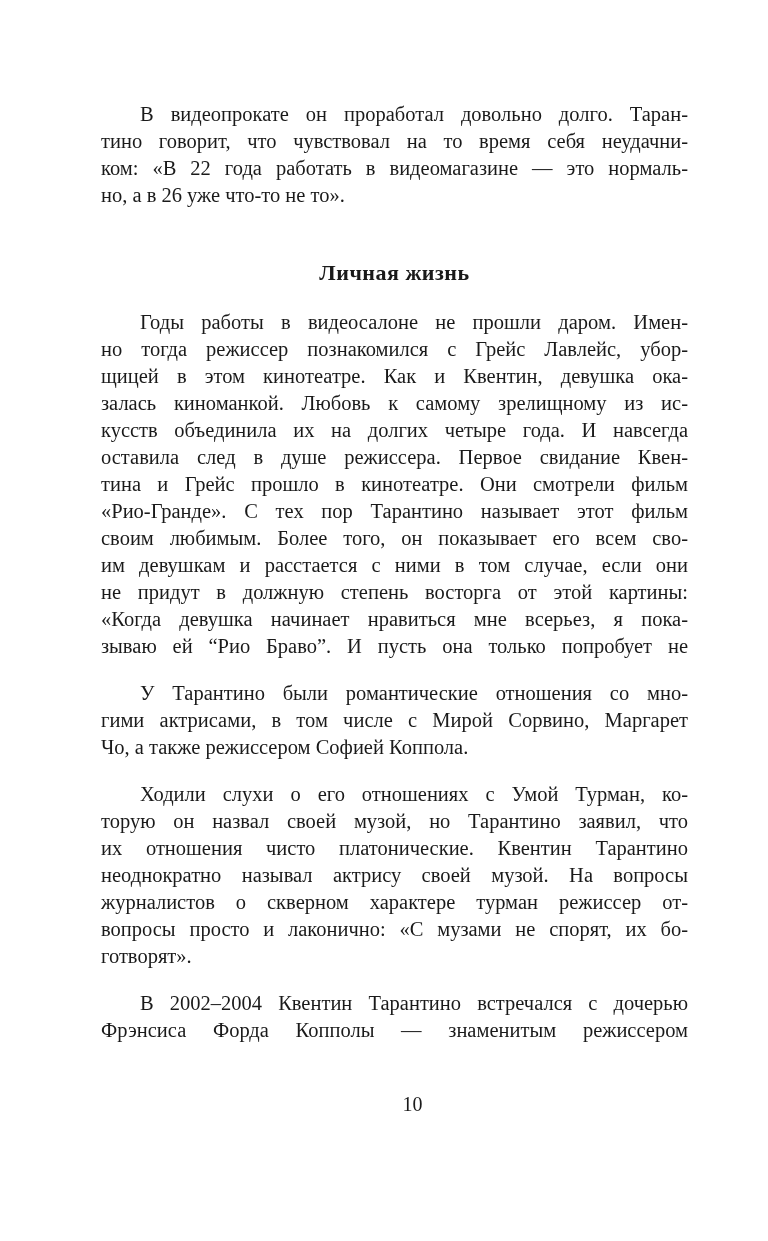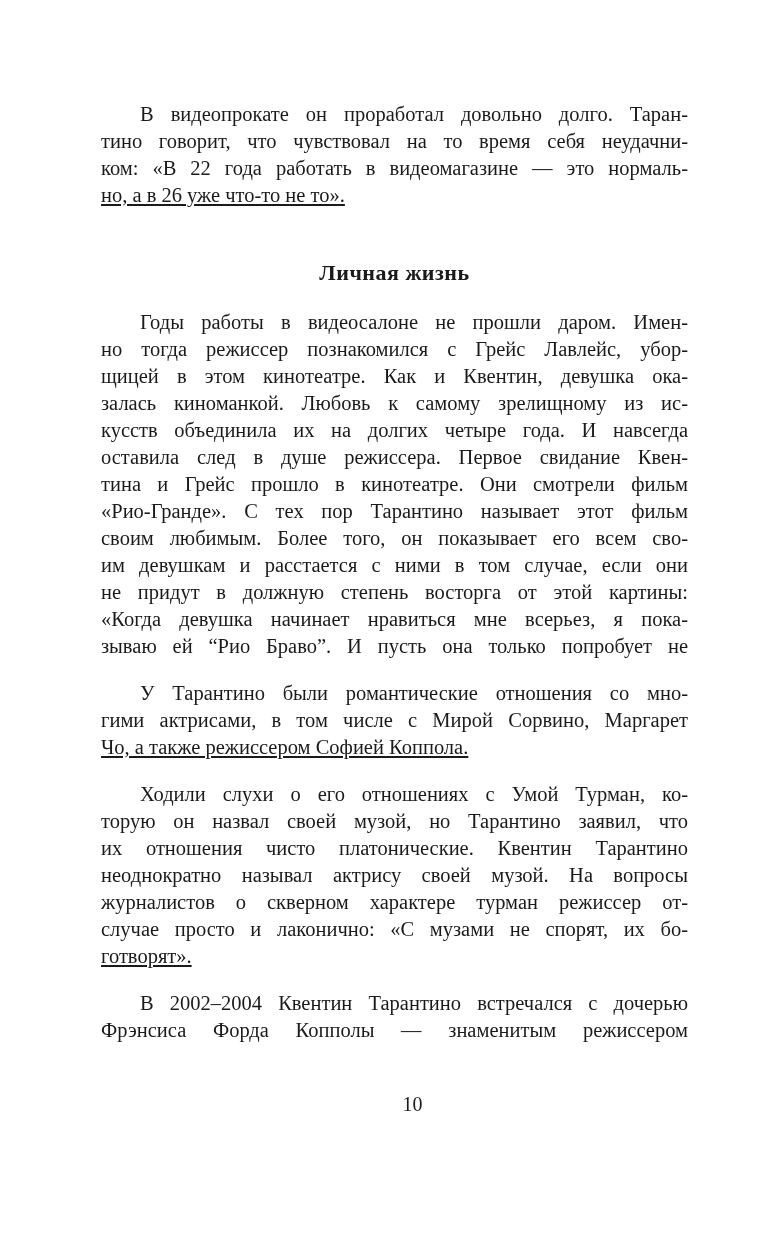--- a/index.html
+++ b/index.html
@@ -26,21 +26,21 @@
   .paragraph { margin: 0; }
   .paragraph + .paragraph { margin-top: 20px; }
   .line {
     font-size: 20.5px;
     line-height: 27px;
     text-align: justify;
     text-align-last: justify;
     white-space: normal;
   }
   .line.first { text-indent: 39px; }
-  .line.last { text-align-last: left; text-decoration: underline; }
+  .line.last { text-align-last: left; }
   .heading {
     margin-top: 50px;
     margin-bottom: 23px;
     text-align: center;
     font-weight: bold;
     font-size: 22px;
     line-height: 27px;
     letter-spacing: 0.5px;
   }
   .page-number {
@@ -84,21 +84,21 @@
         <div class="line first">У Тарантино были романтические отношения со мно-</div>
         <div class="line">гими актрисами, в том числе с Мирой Сорвино, Маргарет</div>
         <div class="line last">Чо, а также режиссером Софией Коппола.</div>
       </div>
       <div class="paragraph">
         <div class="line first">Ходили слухи о его отношениях с Умой Турман, ко-</div>
         <div class="line">торую он назвал своей музой, но Тарантино заявил, что</div>
         <div class="line">их отношения чисто платонические. Квентин Тарантино</div>
         <div class="line">неоднократно называл актрису своей музой. На вопросы</div>
         <div class="line">журналистов о скверном характере турман режиссер от-</div>
-        <div class="line">случае просто и лаконично: «С музами не спорят, их бо-</div>
+        <div class="line">вопросы просто и лаконично: «С музами не спорят, их бо-</div>
         <div class="line last">готворят».</div>
       </div>
       <div class="paragraph">
         <div class="line first">В 2002–2004 Квентин Тарантино встречался с дочерью</div>
         <div class="line">Фрэнсиса Форда Копполы — знаменитым режиссером</div>
       </div>
     </div>
   <div class="page-number">10</div>
 </div>
 

